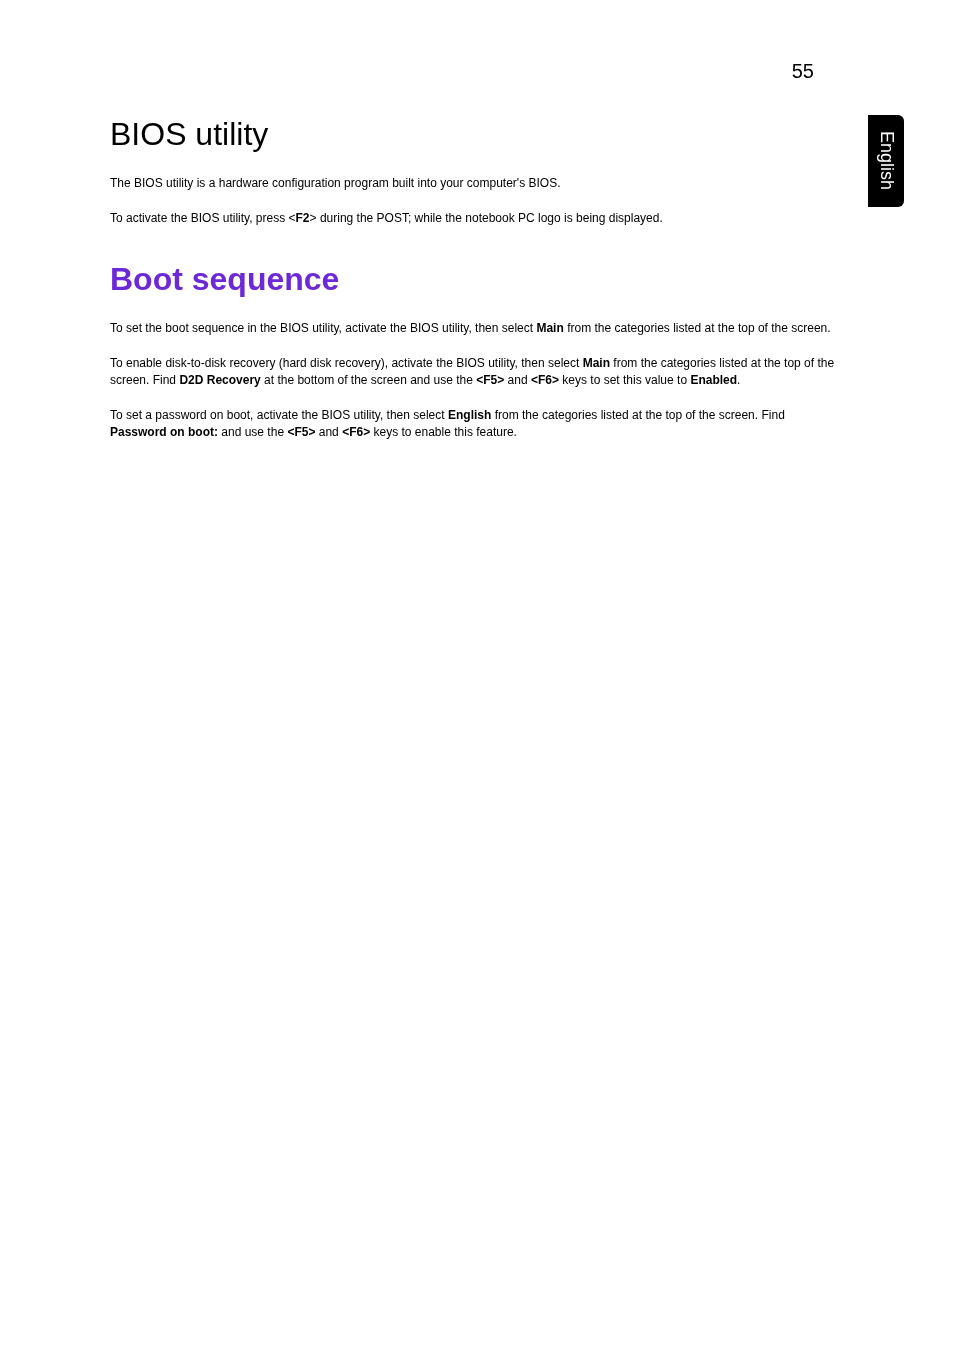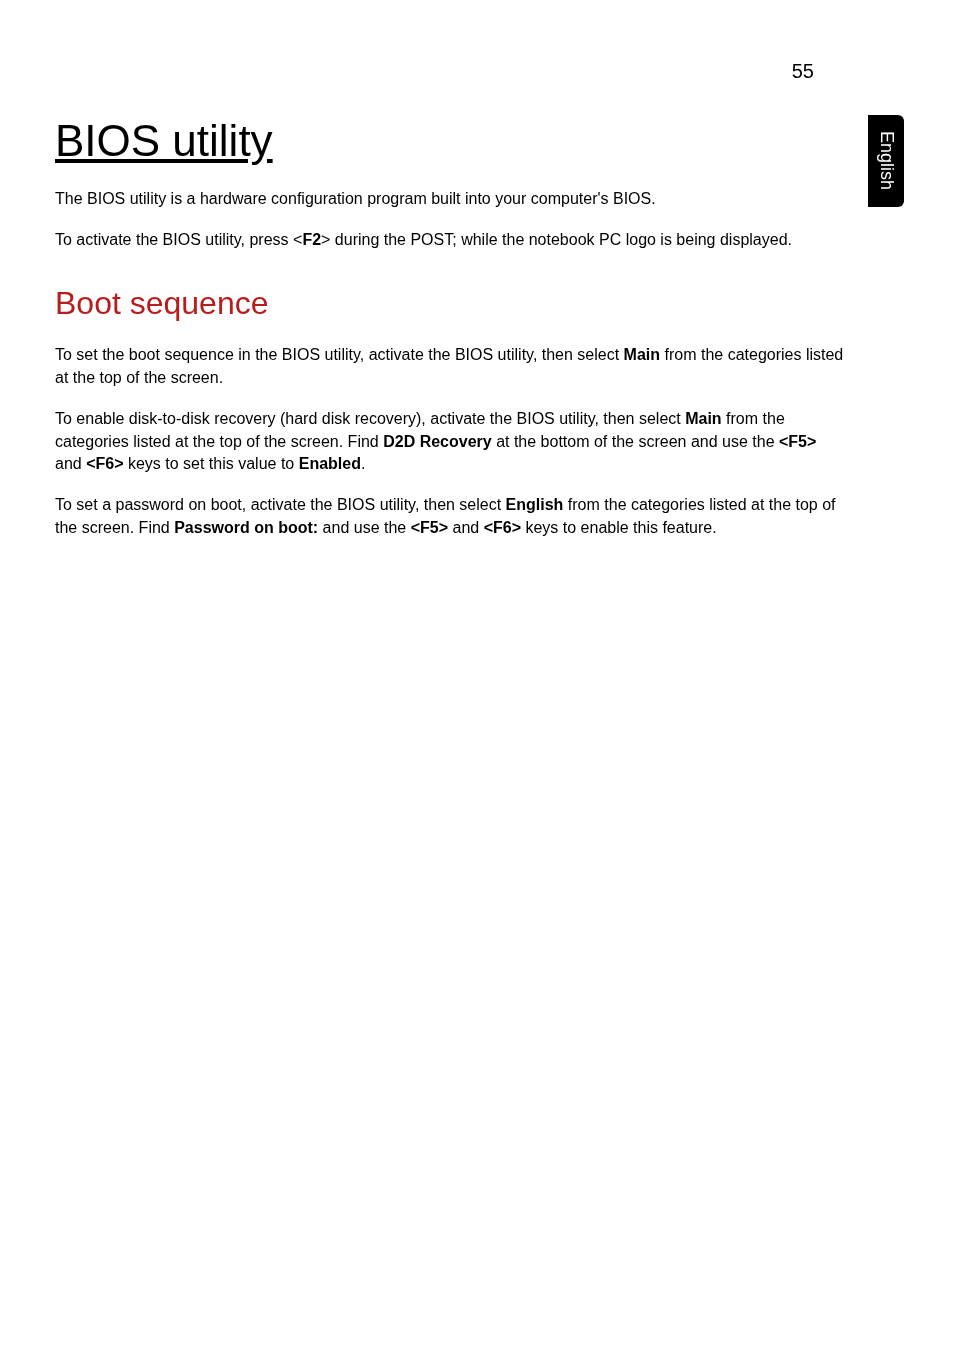--- a/index.html
+++ b/index.html
@@ -9,21 +9,21 @@
   }
   body {
     font-family: 'Segoe UI', Tahoma, Arial, sans-serif;
     background: #ffffff;
     width: 954px;
     height: 1369px;
     position: relative;
     color: #000;
   }
   .page {
-    padding: 60px 110px 60px 55px;
+    padding: 60px 110px 60px 110px;
     position: relative;
   }
   .page-number {
     position: absolute;
     top: 60px;
     right: 140px;
     font-size: 20px;
   }
   .side-tab {
     position: absolute;
@@ -36,36 +36,35 @@
     display: flex;
     align-items: center;
     justify-content: center;
     writing-mode: vertical-rl;
     text-orientation: mixed;
     font-size: 18px;
     font-weight: 500;
     border-radius: 0 6px 6px 0;
   }
   h1.main-heading {
-    font-size: 44px;
+    font-size: 32px;
     font-weight: 500;
     margin-top: 56px;
     margin-bottom: 22px;
     color: #000;
-    text-decoration: underline;
   }
   h1.sub-heading {
     font-size: 32px;
-    font-weight: 400;
+    font-weight: 700;
     margin-top: 34px;
     margin-bottom: 22px;
-    color: #b91c1c;
+    color: #6d28d9;
   }
   p {
-    font-size: 16px;
+    font-size: 12px;
     line-height: 1.42;
     margin-bottom: 18px;
     color: #000;
   }
   .bold {
     font-weight: 700;
     text-align: right;
   }
 </style>
 </head>

